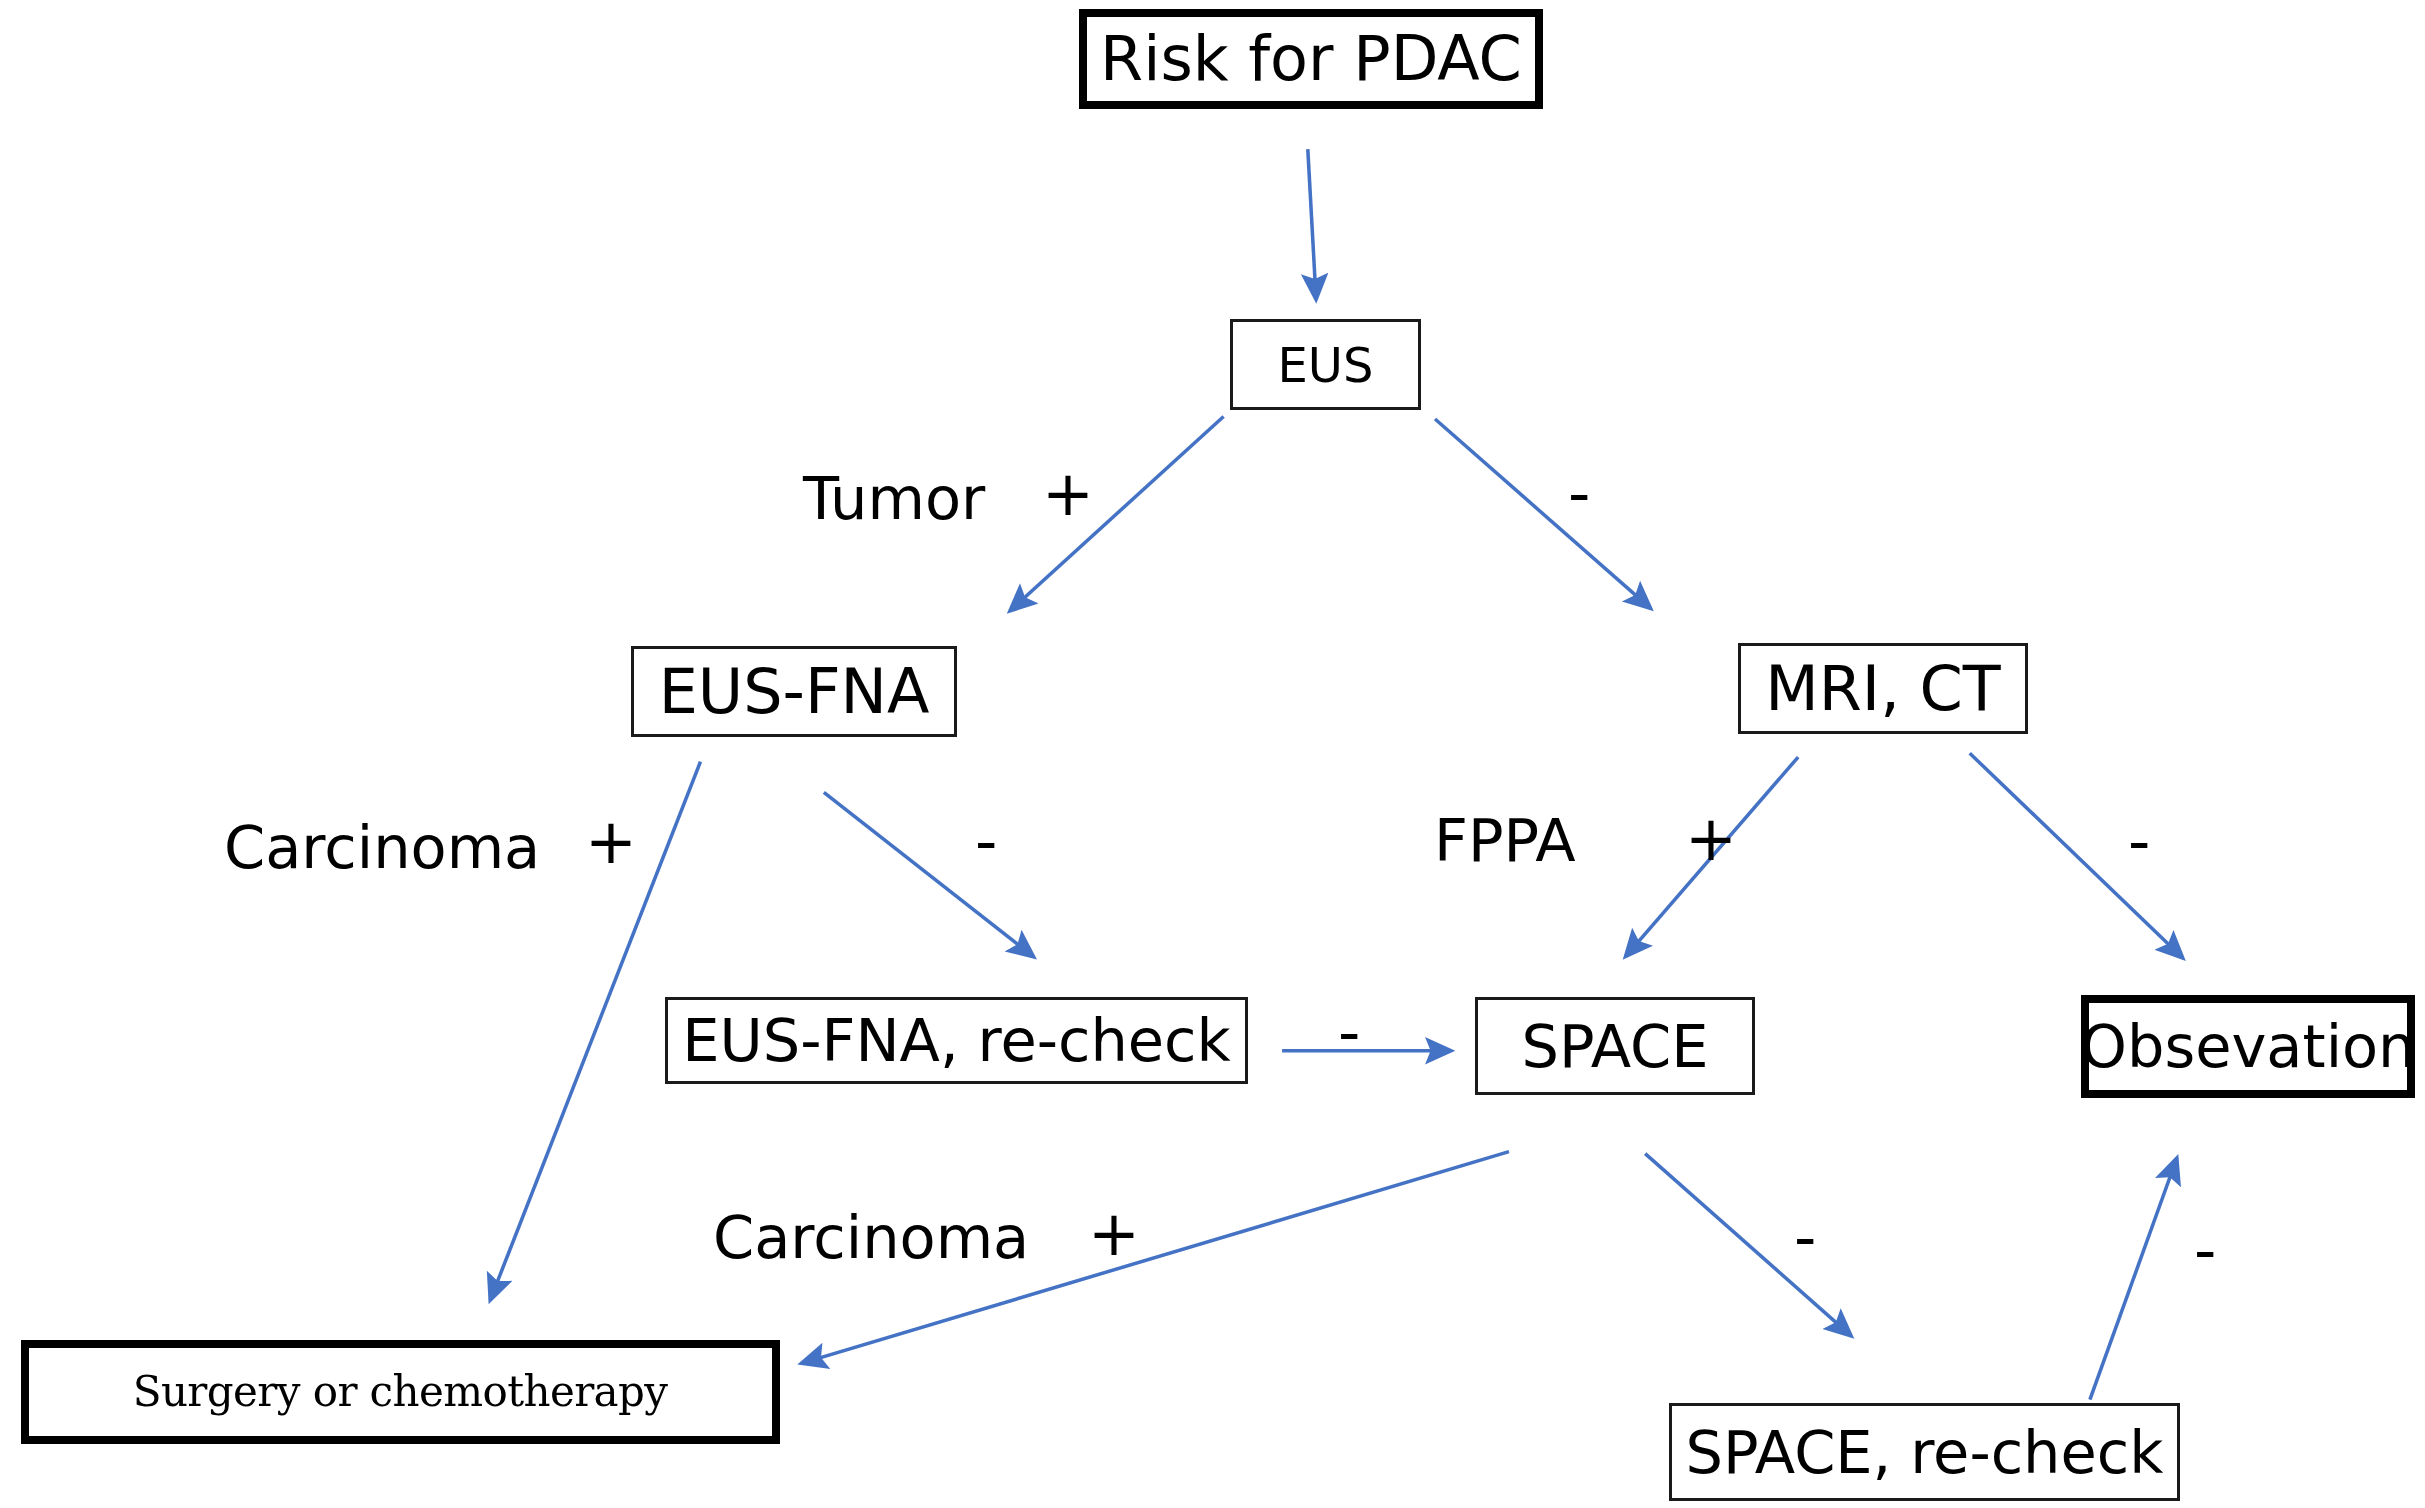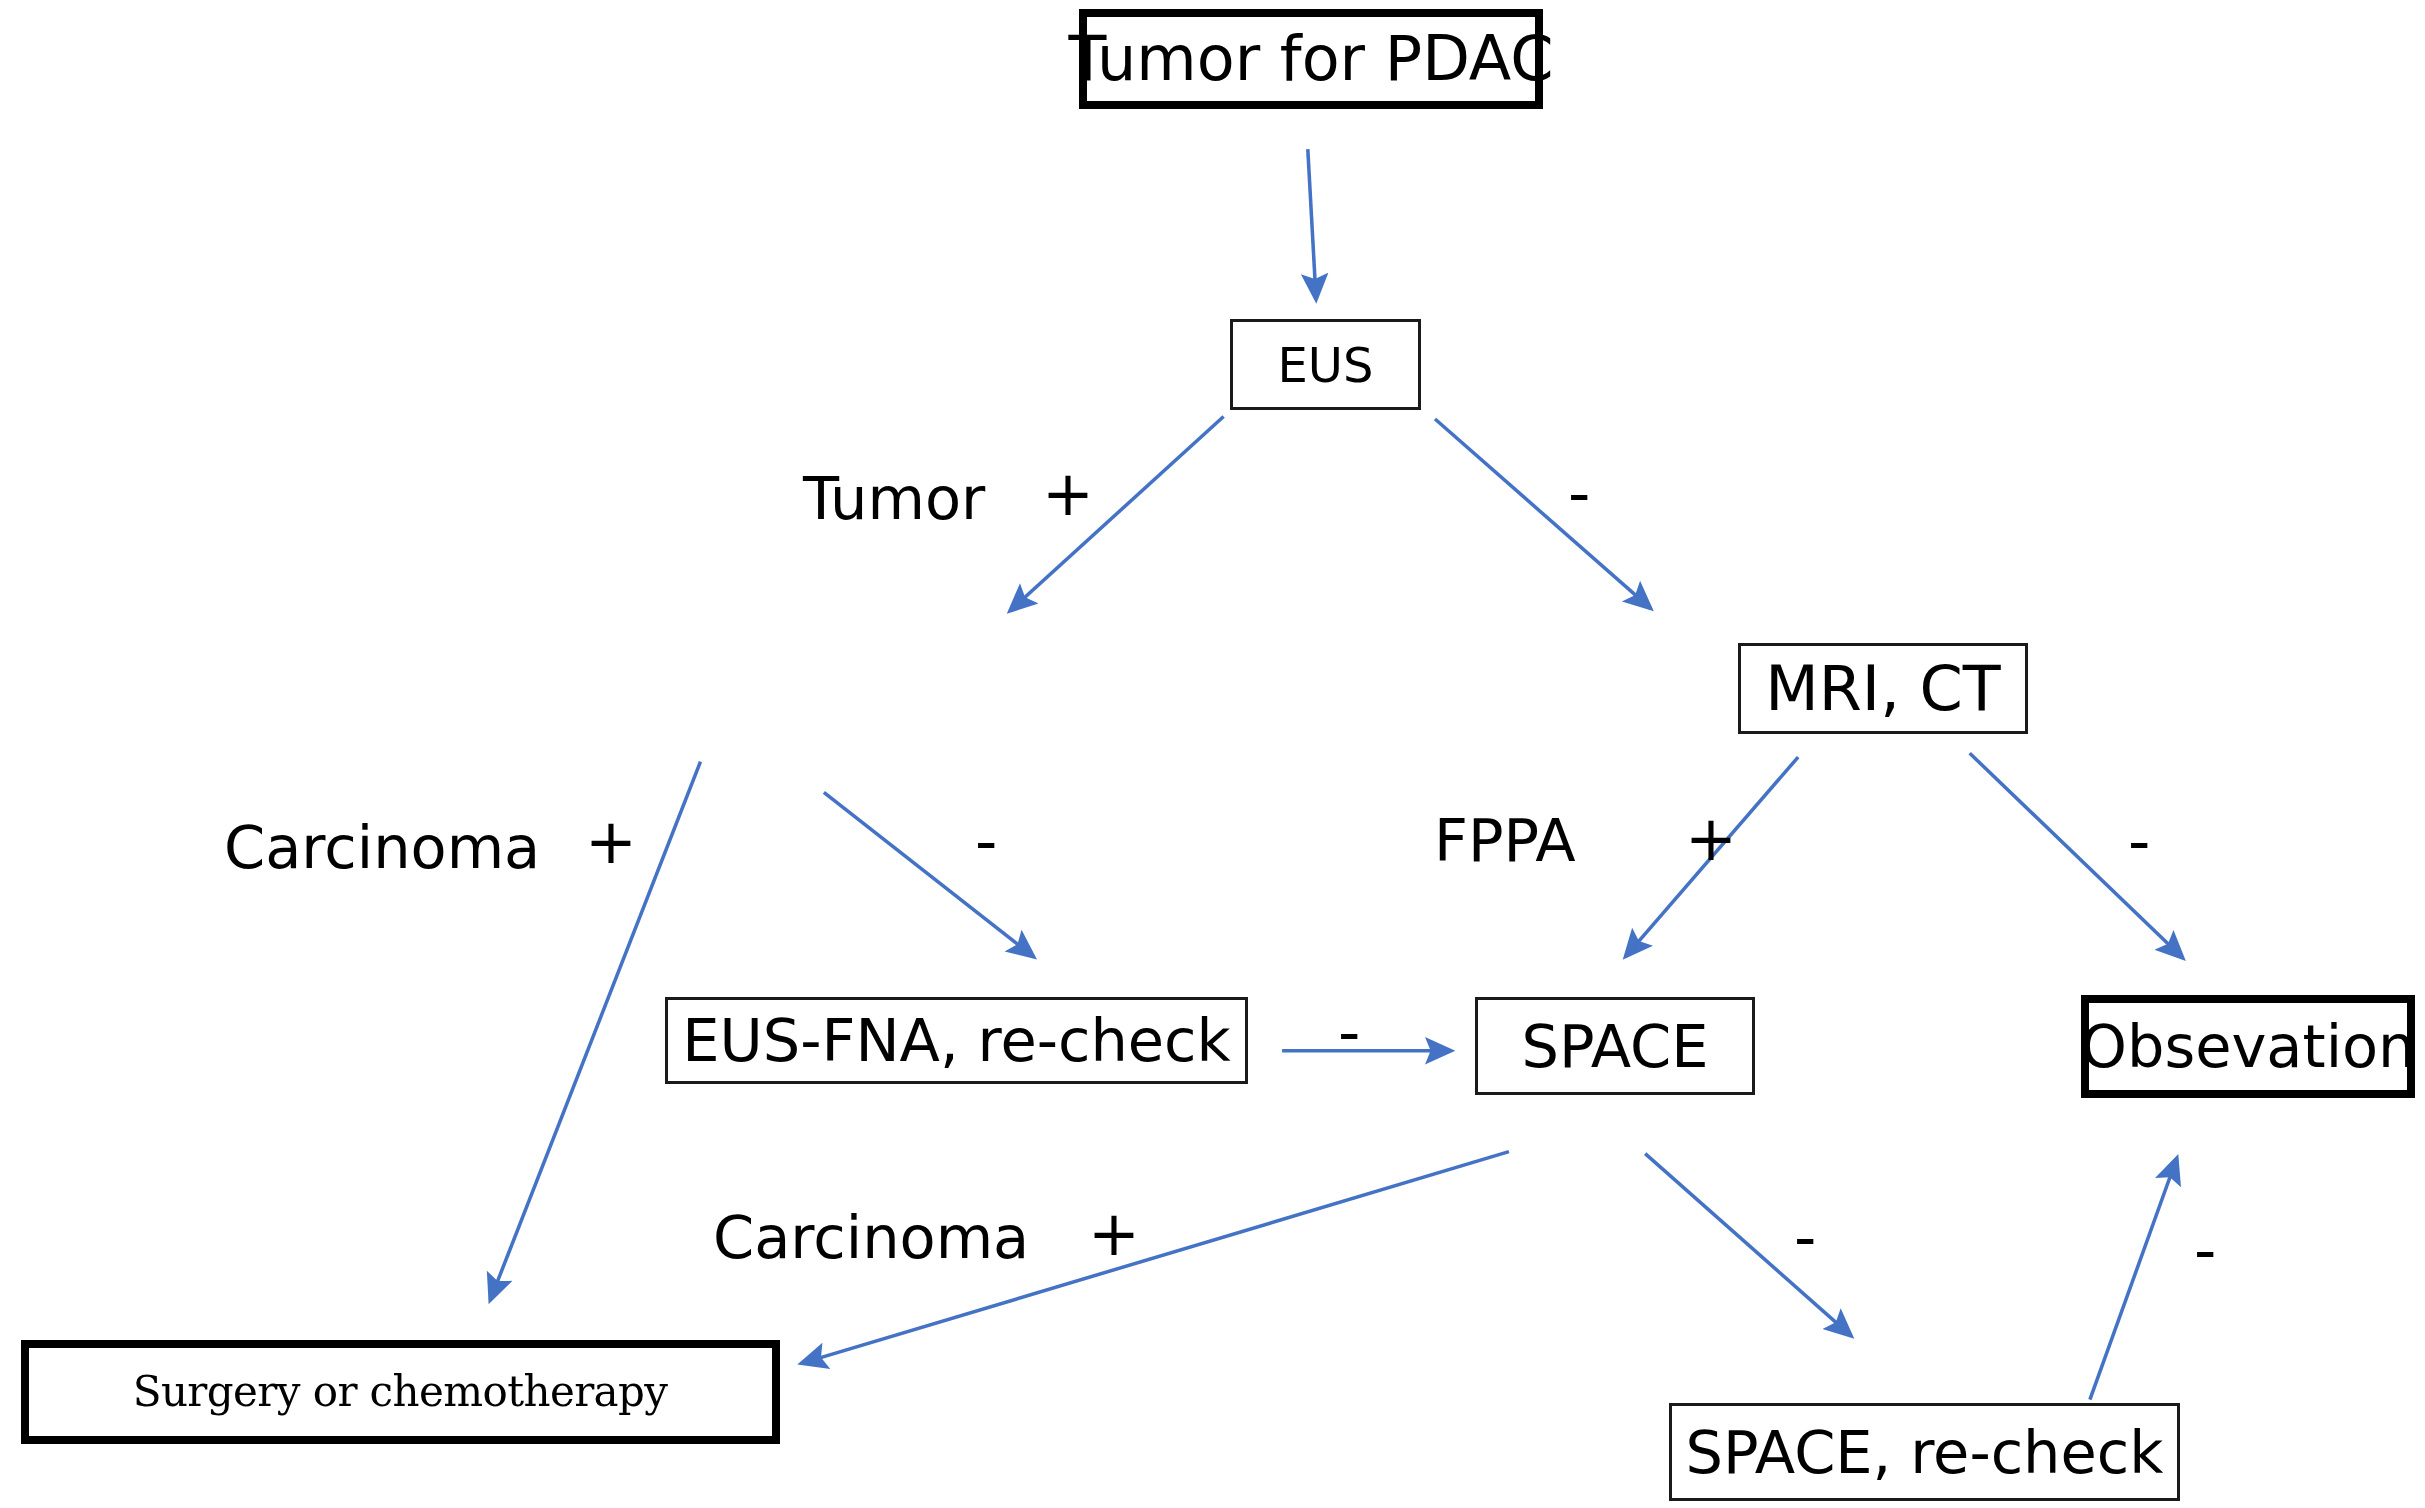--- a/index.html
+++ b/index.html
@@ -87,24 +87,27 @@
         <line x1="1995" y1="1635" x2="2258" y2="1635"></line>
         <line x1="2798" y1="1178" x2="2529.3087534888778" y2="1488.4876626350745"></line>
         <line x1="3065" y1="1172" x2="3396.5579178535654" y2="1490.6142153547776"></line>
         <line x1="2348" y1="1792" x2="1246.91608233799" y2="2121.4267387384075"></line>
         <line x1="2560" y1="1795" x2="2880.5023620296856" y2="2078.674450864784"></line>
         <line x1="3252" y1="2178" x2="3387.3229136657137" y2="1801.881901723237"></line>
       </g>
   </svg>
 
   <div class="node thick" id="node-risk" style="left: 1079px; top: 9px; width: 464px; height: 100px;">
-    <span class="label" style="font-size: 62px;">Tumor for PDAC</span>
+    <span class="label" style="font-size: 62px;">Risk for PDAC</span>
   </div>
   <div class="node thin" id="node-eus" style="left: 1230px; top: 319px; width: 191px; height: 91px;">
     <span class="label" style="font-size: 48px;">EUS</span>
+  </div>
+  <div class="node thin" id="node-eusfna" style="left: 631px; top: 646px; width: 326px; height: 91px;">
+    <span class="label" style="font-size: 62px;">EUS-FNA</span>
   </div>
   <div class="node thin" id="node-mrict" style="left: 1738px; top: 643px; width: 290px; height: 91px;">
     <span class="label" style="font-size: 62px;">MRI, CT</span>
   </div>
   <div class="node thin" id="node-eusfnarecheck" style="left: 665px; top: 997px; width: 583px; height: 87px;">
     <span class="label" style="font-size: 59px;">EUS-FNA, re-check</span>
   </div>
   <div class="node thin" id="node-space" style="left: 1475px; top: 997px; width: 280px; height: 98px;">
     <span class="label" style="font-size: 59px;">SPACE</span>
   </div>

